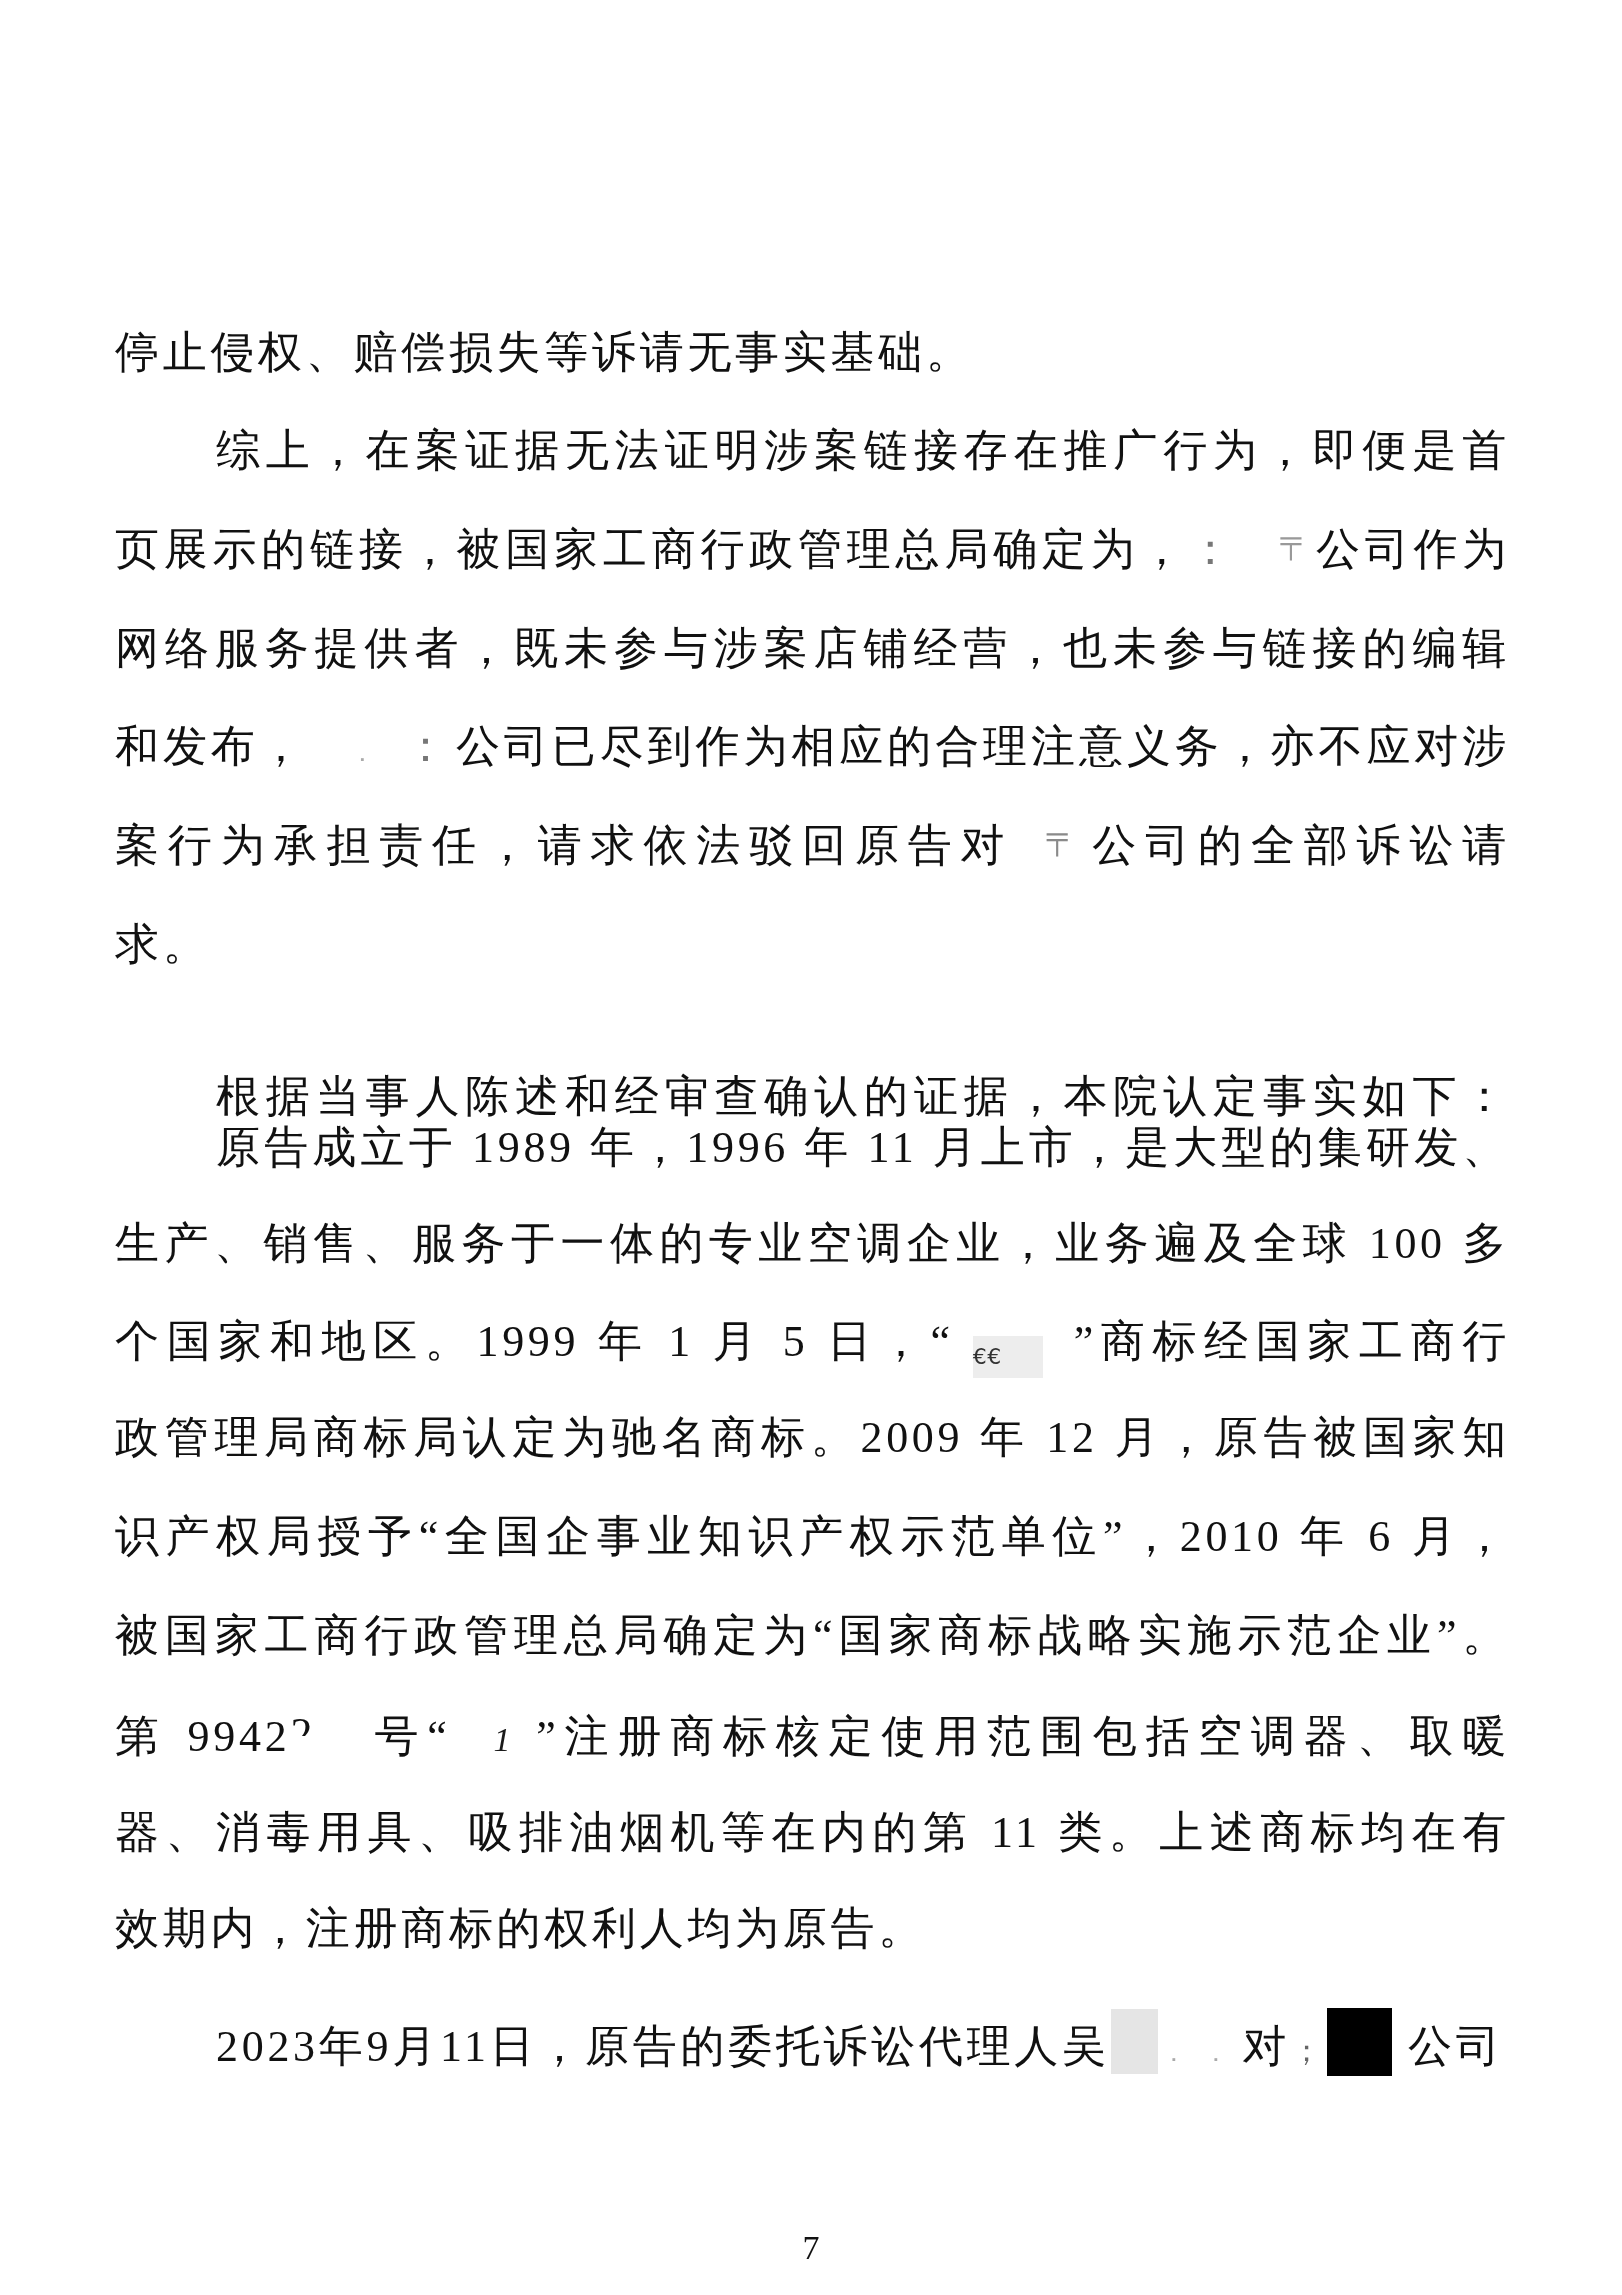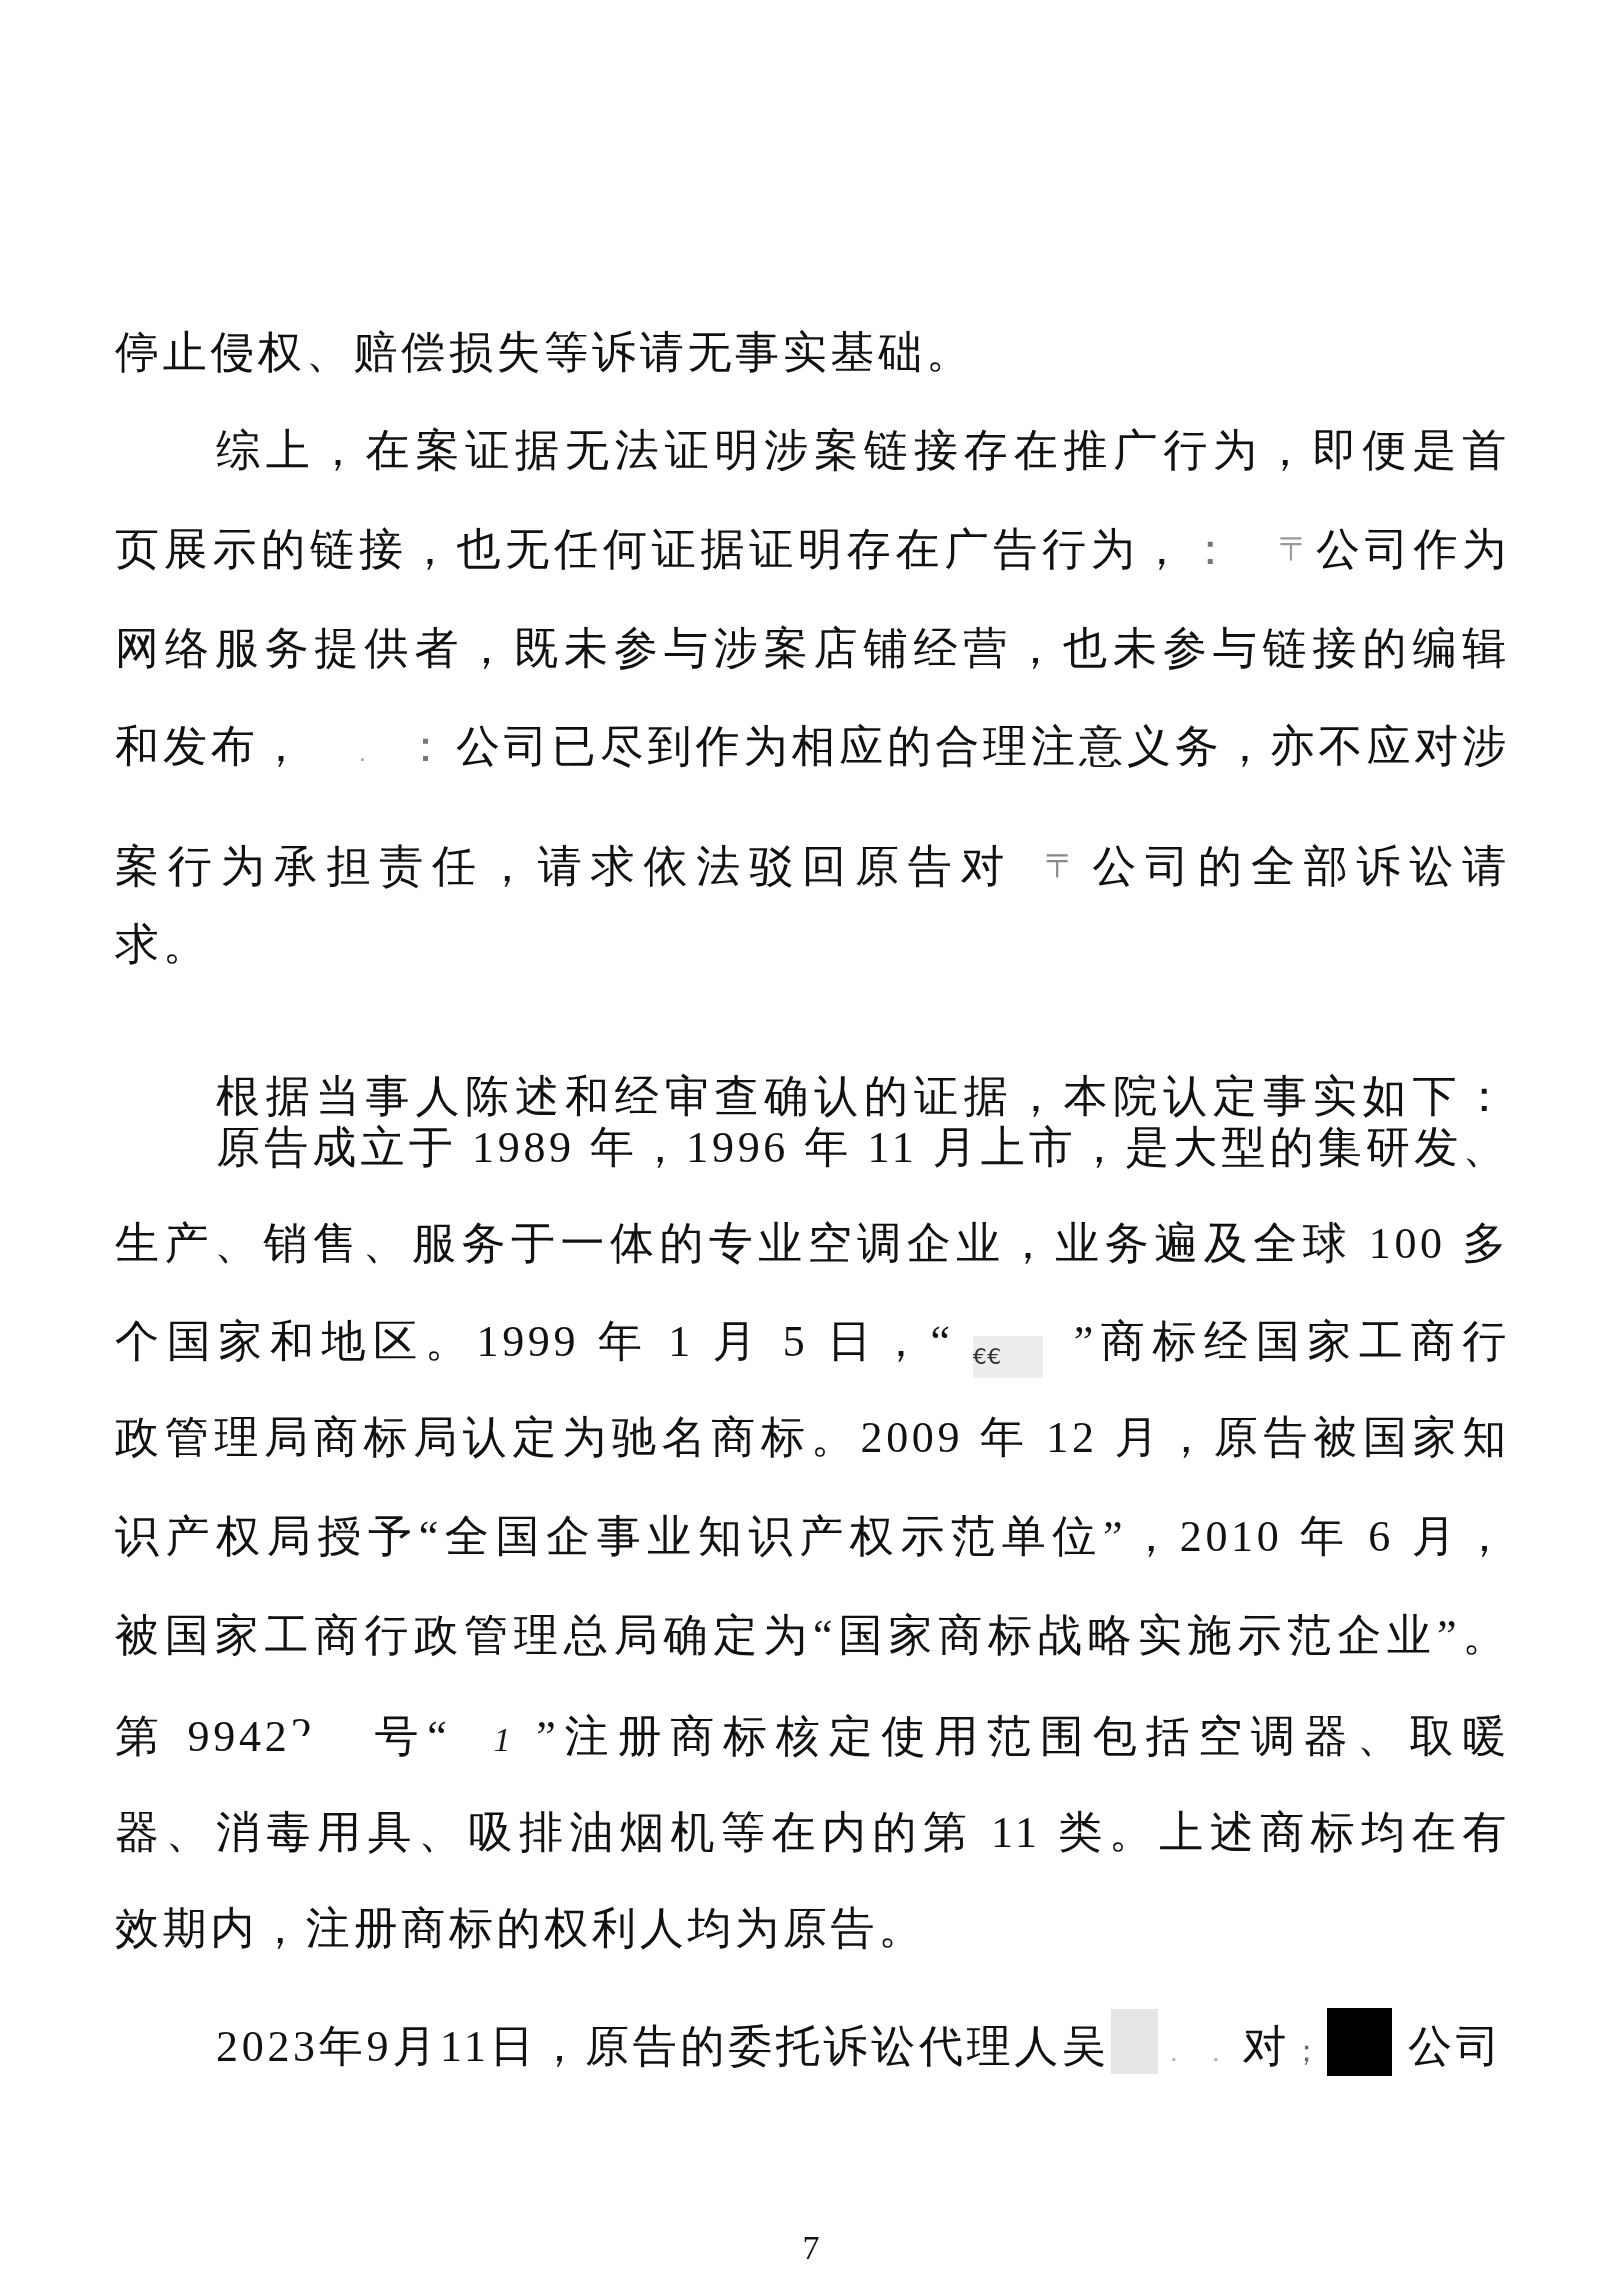--- a/index.html
+++ b/index.html
@@ -81,27 +81,27 @@
 <body>
 
 <div class="page">
 
 
 
   <div class="line" style="top:328px">停止侵权、赔偿损失等诉请无事实基础。</div>
 
   <div class="line just ind2" style="top:426px">综上，在案证据无法证明涉案链接存在推广行为，即便是首</div>
 
-  <div class="line just" style="top:525px"><span>页展示的链接，也无任何证据证明存在广告行为，</span><span class="rem rem-colon">：</span><span class="rem rem-t2">〒</span><span>公司作为</span></div>
+  <div class="line just" style="top:525px"><span>页展示的链接，被国家工商行政管理总局确定为，</span><span class="rem rem-colon">：</span><span class="rem rem-t2">〒</span><span>公司作为</span></div>
 
   <div class="line just" style="top:624px">网络服务提供者，既未参与涉案店铺经营，也未参与链接的编辑</div>
 
   <div class="line just" style="top:722px"><span>和发布，</span><span class="dot d1">．</span><span class="rem rem-colon d2">：</span><span>公司已尽到作为相应的合理注意义务，亦不应对涉</span></div>
 
-  <div class="line just" style="top:842px"><span>案行为承担责任，请求依法驳回原告对</span><span class="rem gap8">〒</span><span>公司的全部诉讼请</span></div>
+  <div class="line just" style="top:821px"><span>案行为承担责任，请求依法驳回原告对</span><span class="rem gap8">〒</span><span>公司的全部诉讼请</span></div>
 
   <div class="line" style="top:920px">求。</div>
 
   <div class="line just ind2" style="top:1072px">根据当事人陈述和经审查确认的证据，本院认定事实如下：</div>
 
   <div class="line just ind2" style="top:1123px">原告成立于 1989 年，1996 年 11 月上市，是大型的集研发、</div>
 
   <div class="line just" style="top:1219px">生产、销售、服务于一体的专业空调企业，业务遍及全球 100 多</div>
 
   <div class="line just" style="top:1317px"><span>个国家和地区。1999 年 1 月 5 日，“</span><span class="graybox-tm">€€</span><span>”商标经国家工商行</span></div>

